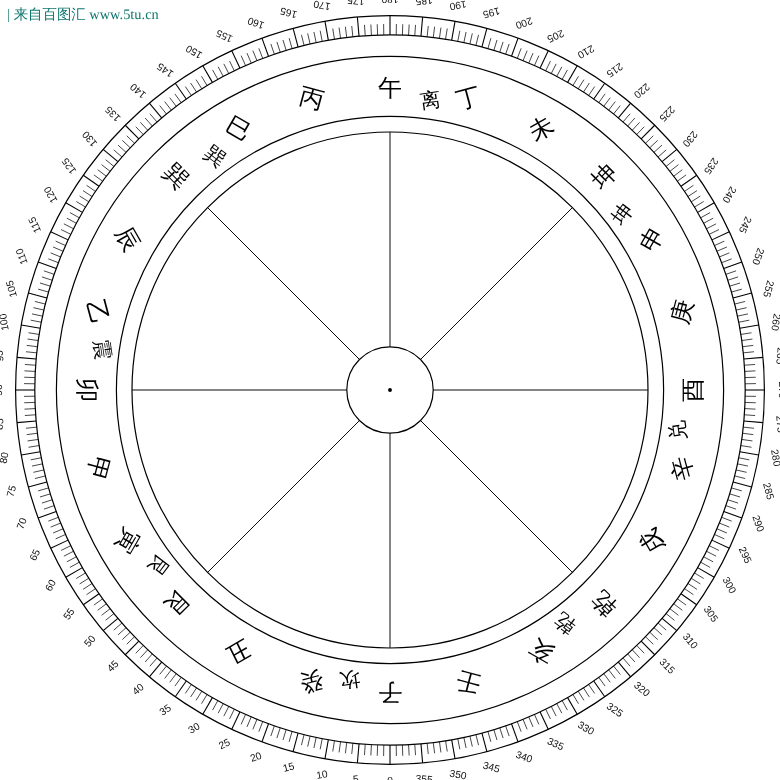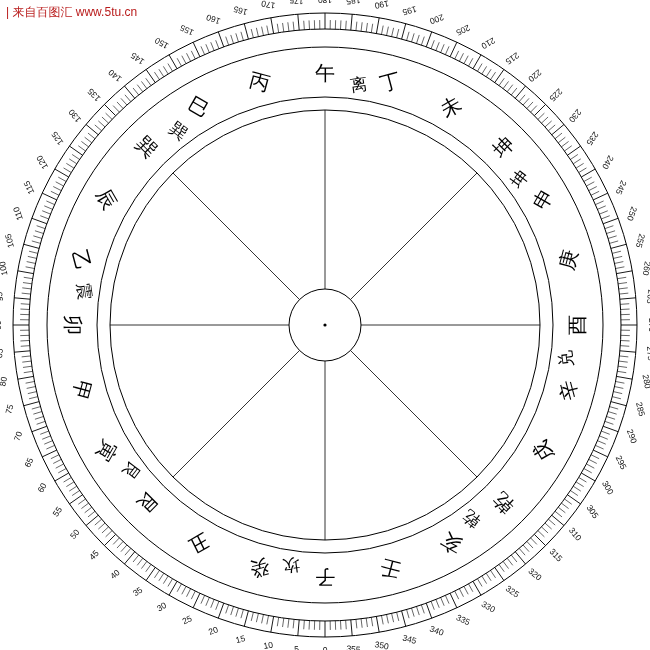--- a/index.html
+++ b/index.html
@@ -1,20 +1,20 @@
 <!DOCTYPE html>
 <html><head>
 <meta charset="utf-8">
 <style>
   html,body{margin:0;padding:0;background:#ffffff;}
   body{width:650px;height:650px;overflow:hidden;font-family:"Liberation Sans",sans-serif;}
   #stage{position:relative;width:650px;height:650px;background:#fff;}
   #watermark{
     position:absolute;left:6px;top:4px;
-    font-size:12px;color:#b91c1c;font-family:Liberation Sans, sans-serif;
+    font-size:12px;color:#0f766e;font-family:Liberation Serif, serif;
     letter-spacing:0px;white-space:nowrap;
   }
   #compass{position:absolute;left:0;top:0;width:650px;height:650px;}
   .deg-label{font-family:"Liberation Sans",sans-serif;font-size:8.5px;fill:#111;}
   .cjk{font-family:"DejaVu Sans",sans-serif;fill:#000;}
   .cjk-lg{font-size:20px;}
   .cjk-md{font-size:17px;}
   .ring{fill:none;stroke:#000;}
 </style>
 </head>

